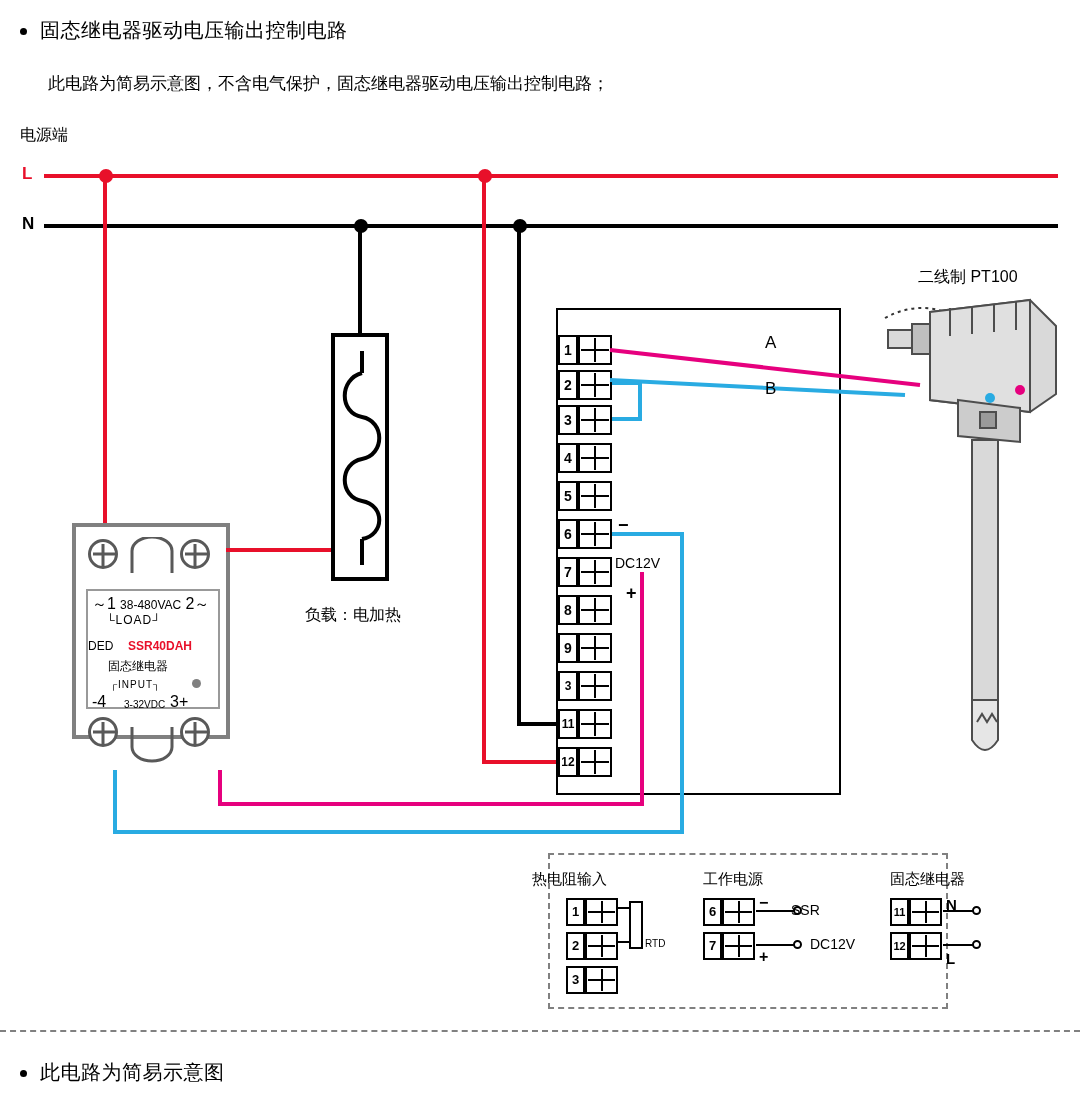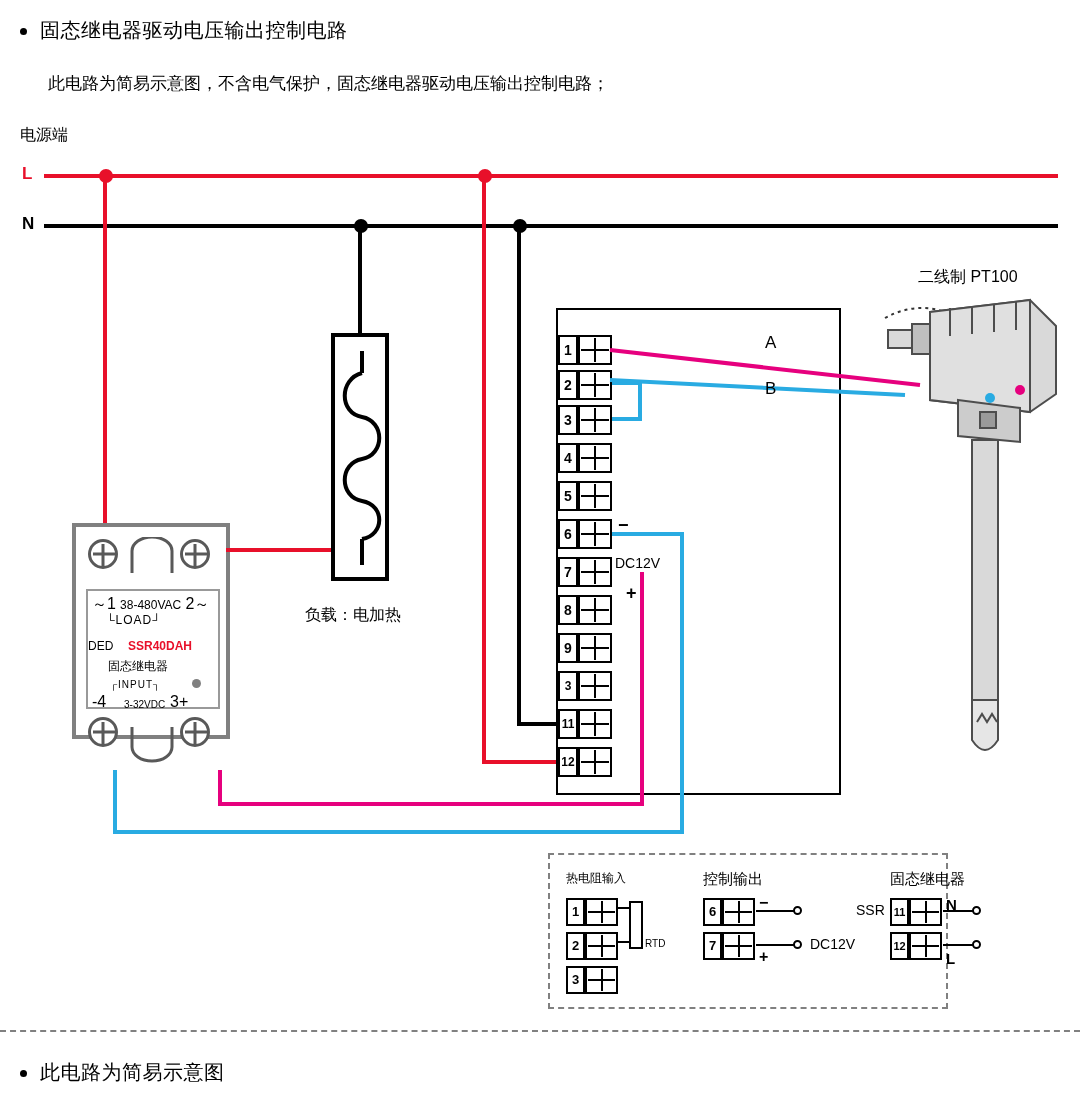--- a/index.html
+++ b/index.html
@@ -224,56 +224,56 @@
   <rect x="100" y="122" width="16" height="16" fill="#9a9a9a" stroke="#4d4d4d" stroke-width="2"></rect>
 
   <rect x="92" y="150" width="26" height="260" fill="#d9d9d9" stroke="#4d4d4d" stroke-width="2"></rect>
 
   <path d="M92 410 L92 450 Q105 470 118 450 L118 410 Z" fill="#e6e6e6" stroke="#4d4d4d" stroke-width="2"></path>
   <path d="M97 432 l5 -8 l5 8 l5 -8 l5 8" stroke="#4d4d4d" stroke-width="2" fill="none"></path>
 </svg>
 
 <div class="abs" id="legend"></div>
 
-<div class="abs lbl" style="left:566px;top:870px;font-size:12px;">热电阻输入</div>
+<div class="abs lbl" style="left:532px;top:870px;font-size:15px;">热电阻输入</div>
 <div class="lterm" style="left:566px;top:898px;">
   <div class="num">1</div>
     <div class="blk2"></div>
 </div>
 <div class="lterm" style="left:566px;top:932px;">
   <div class="num">2</div>
     <div class="blk2"></div>
 </div>
 <div class="lterm" style="left:566px;top:966px;">
   <div class="num">3</div>
     <div class="blk2"></div>
 </div>
 <svg class="abs" style="left:614px;top:896px;" width="60" height="70">
   <line x1="2" y1="12" x2="22" y2="12" stroke="#000" stroke-width="2"></line>
   <line x1="2" y1="46" x2="22" y2="46" stroke="#000" stroke-width="2"></line>
   <rect x="16" y="6" width="12" height="46" fill="#fff" stroke="#000" stroke-width="2"></rect>
 </svg>
 <div class="abs" style="left:645px;top:938px;font-size:10px;">RTD</div>
 
-<div class="abs lbl" style="left:703px;top:870px;font-size:15px;">控制输出</div>
+<div class="abs lbl" style="left:703px;top:870px;font-size:15px;">工作电源</div>
 <div class="lterm" style="left:703px;top:898px;">
   <div class="num">6</div>
     <div class="blk2"></div>
 </div>
 <div class="lterm" style="left:703px;top:932px;">
   <div class="num">7</div>
     <div class="blk2"></div>
 </div>
 <div class="abs" style="left:759px;top:894px;font-size:16px;font-weight:bold;">−</div>
 <div class="abs" style="left:759px;top:948px;font-size:16px;font-weight:bold;">+</div>
 <div class="wire blk" style="left:756px;top:910px;width:38px;height:2px;"></div>
 <div class="wire blk" style="left:756px;top:944px;width:38px;height:2px;"></div>
 <div class="opencirc" style="left:793px;top:906px;"></div>
 <div class="opencirc" style="left:793px;top:940px;"></div>
-<div class="abs" style="left:856px;top:902px;font-size:14px;">SSR</div>
+<div class="abs" style="left:791px;top:902px;font-size:14px;">SSR</div>
 <div class="abs" style="left:810px;top:936px;font-size:14px;">DC12V</div>
 
 <div class="abs lbl" style="left:890px;top:870px;font-size:15px;">固态继电器</div>
 <div class="lterm" style="left:890px;top:898px;">
   <div class="num" style="font-size:11px;">11</div>
     <div class="blk2"></div>
 </div>
 <div class="lterm" style="left:890px;top:932px;">
   <div class="num" style="font-size:11px;">12</div>
     <div class="blk2"></div>

